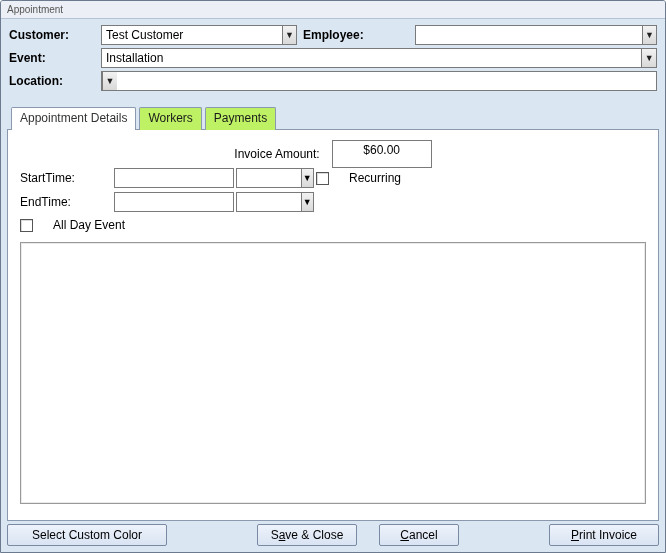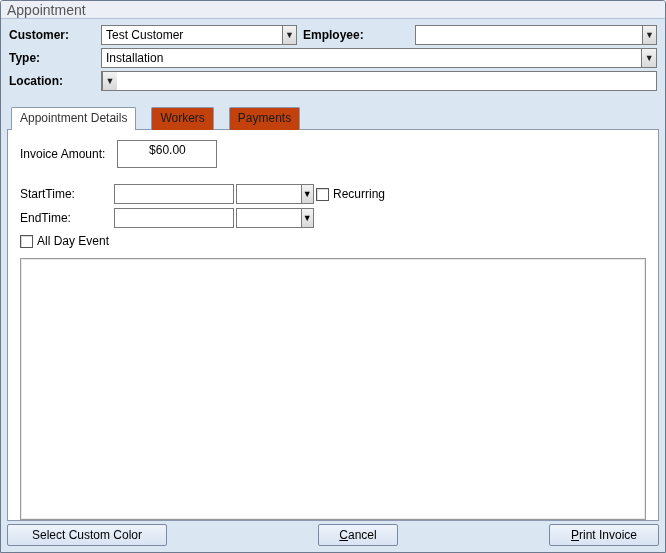--- a/index.html
+++ b/index.html
@@ -16,21 +16,21 @@
     border: 1px solid #6b7a8f;
     border-radius: 3px 3px 0 0;
     background: #dbe6f3;
     overflow: hidden;
     position: relative;
   }
   .titlebar {
     height: 18px;
     line-height: 18px;
     padding: 0 6px;
-    font-size: 14px;
+    font-size: 10px;
     color: #555;
     background: #ecf0f6;
     border-bottom: 1px solid #b5c1d4;
   }
   .header-form {
     padding: 6px 8px 8px 8px;
   }
   .row {
     display: flex;
     align-items: center;
@@ -70,21 +70,21 @@
     font-size: 9px;
     color: #222;
     cursor: pointer;
   }
   .tabs-wrap {
     margin: 4px 6px 0 6px;
     position: relative;
   }
   .tabstrip {
     display: flex;
-    gap: 16px;
+    gap: 4px;
     position: relative;
     z-index: 2;
     padding-left: 4px;
   }
   .tab {
     padding: 3px 8px 4px 8px;
     border: 1px solid #8a99ad;
     border-bottom: none;
     background: #e3ebf5;
     color: #333;
@@ -96,64 +96,63 @@
     border-radius: 2px 2px 0 0;
   }
   .tab.active {
     background: #fff;
     z-index: 3;
     top: 1px;
     padding-bottom: 5px;
   }
   .tab:not(.active) {
     color: #1a1a1a;
-    background: #c2410c;
+    background: #bef264;
   }
   .panel {
     border: 1px solid #8a99ad;
     background: #fff;
     padding: 10px 12px;
     height: 392px;
     position: relative;
     z-index: 1;
   }
   .invoice-row {
-    display:flex; justify-content:flex-start; align-items:center;
+    display:flex; justify-content:center; align-items:center;
     gap: 12px; 
   }
   .invoice-row .ilabel { font-weight: normal; }
   .amount-box {
     border: 1px solid #7a7a7a;
     width: 100px; height: 28px; line-height: 18px;
     text-align: center; background:#fff;
   }
   .time-grid {
     display:grid;
     grid-template-columns: 92px 120px 78px 18px 1fr;
     row-gap: 4px; column-gap: 2px;
     align-items:center;
-    margin-top:16px;
   }
   .tg-label { font-weight: normal; }
   .tinput {
     border:1px solid #7a7a7a; height:20px; background:#fff;
     font:inherit; padding:0 4px; outline:none; width:100%;
   }
   .minicombo {
     position:relative; height:20px; display:flex;
     border:1px solid #7a7a7a; background:#fff;
   }
   .minicombo input{ border:none; outline:none; font:inherit; padding:0 4px; width:100%; background:#fff;}
   .minicombo .arrow{
     width:15px; background:linear-gradient(#f2f2f2,#d9d9d9);
     border-left:1px solid #7a7a7a;
     display:flex; align-items:center; justify-content:center;
     font-size:9px; cursor:pointer;
   }
-  .chk { display:flex; align-items:center; gap:4px; }
+  .chk { display:flex; align-items:center; gap:20px; }
   .chkbox {
     width:13px; height:13px; border:1px solid #555; background:#fff;
     box-shadow: inset 1px 1px 0 rgba(0,0,0,0.15);
     cursor:pointer;
   }
   .notes-area {
     margin-top:10px;
     width:100%; height:262px;
     border:1px solid #999; background:#fff;
     box-shadow: inset 0 0 0 1px #eaeaea;
@@ -193,21 +192,21 @@
         <input value="Test Customer" style="">
         <div class="arrow">▼</div>
       </div>
       <div class="label-emp" style="width:106px">Employee:</div>
       <div class="combo" style="flex:1">
         <input value="" style="">
         <div class="arrow">▼</div>
       </div>
     </div>
     <div class="row">
-      <div class="label">Type:</div>
+      <div class="label">Event:</div>
       <div class="combo" style="flex:1">
         <input value="Installation" style="">
         <div class="arrow">▼</div>
       </div>
     </div>
     <div class="row">
       <div class="label">Location:</div>
       <div class="combo" style="flex:1">
         <div class="arrow">▼</div>
       </div>
@@ -255,20 +254,25 @@
       </div>
 
       <div class="notes-area"></div>
 
     </div>
   </div>
 
   <div class="footer">
     <button class="btn wide">Select Custom Color</button>
     <div class="spacer"></div>
+    <button class="btn" style="width:100px">
+      <span class="content">
+        <span>S</span><span class="u">a</span><span>ve &amp; Close</span>
+      </span>
+    </button>
     <button class="btn" style="width:80px">
       <span class="content">
         <span></span><span class="u">C</span><span>ancel</span>
       </span>
     </button>
     <div class="spacer"></div>
     <button class="btn" style="width:110px">
       <span class="content">
         <span></span><span class="u">P</span><span>rint Invoice</span>
       </span>

